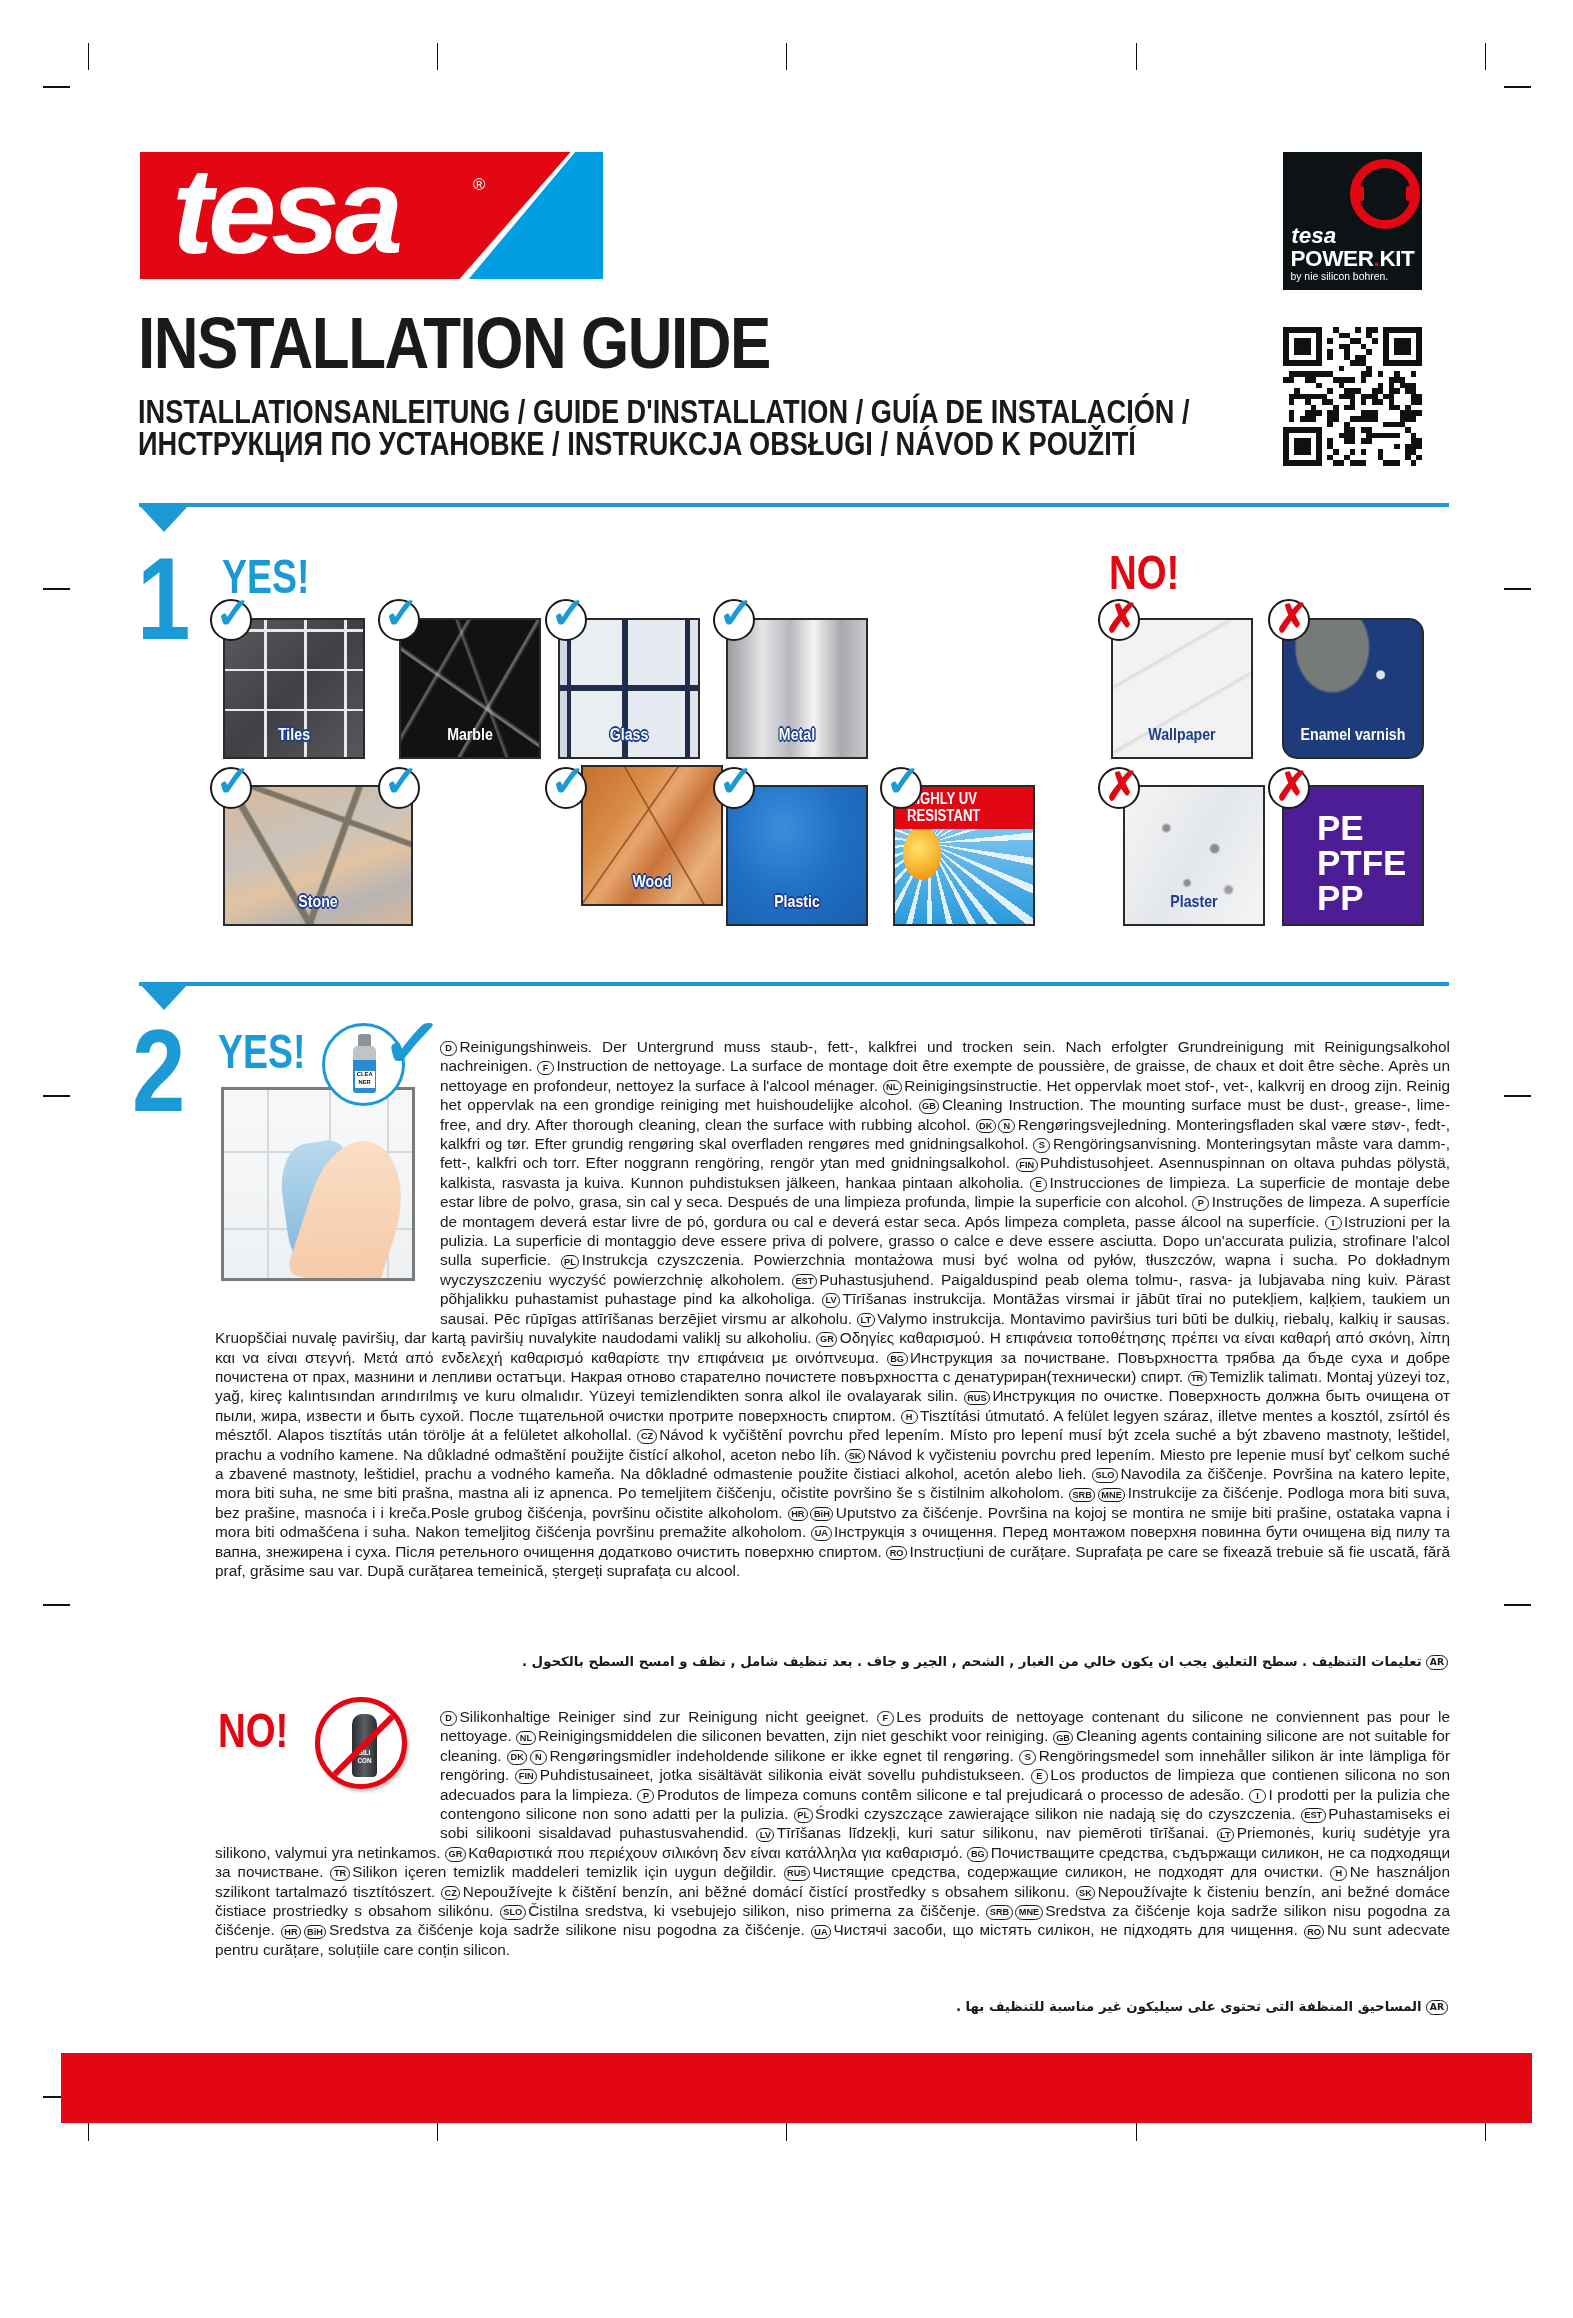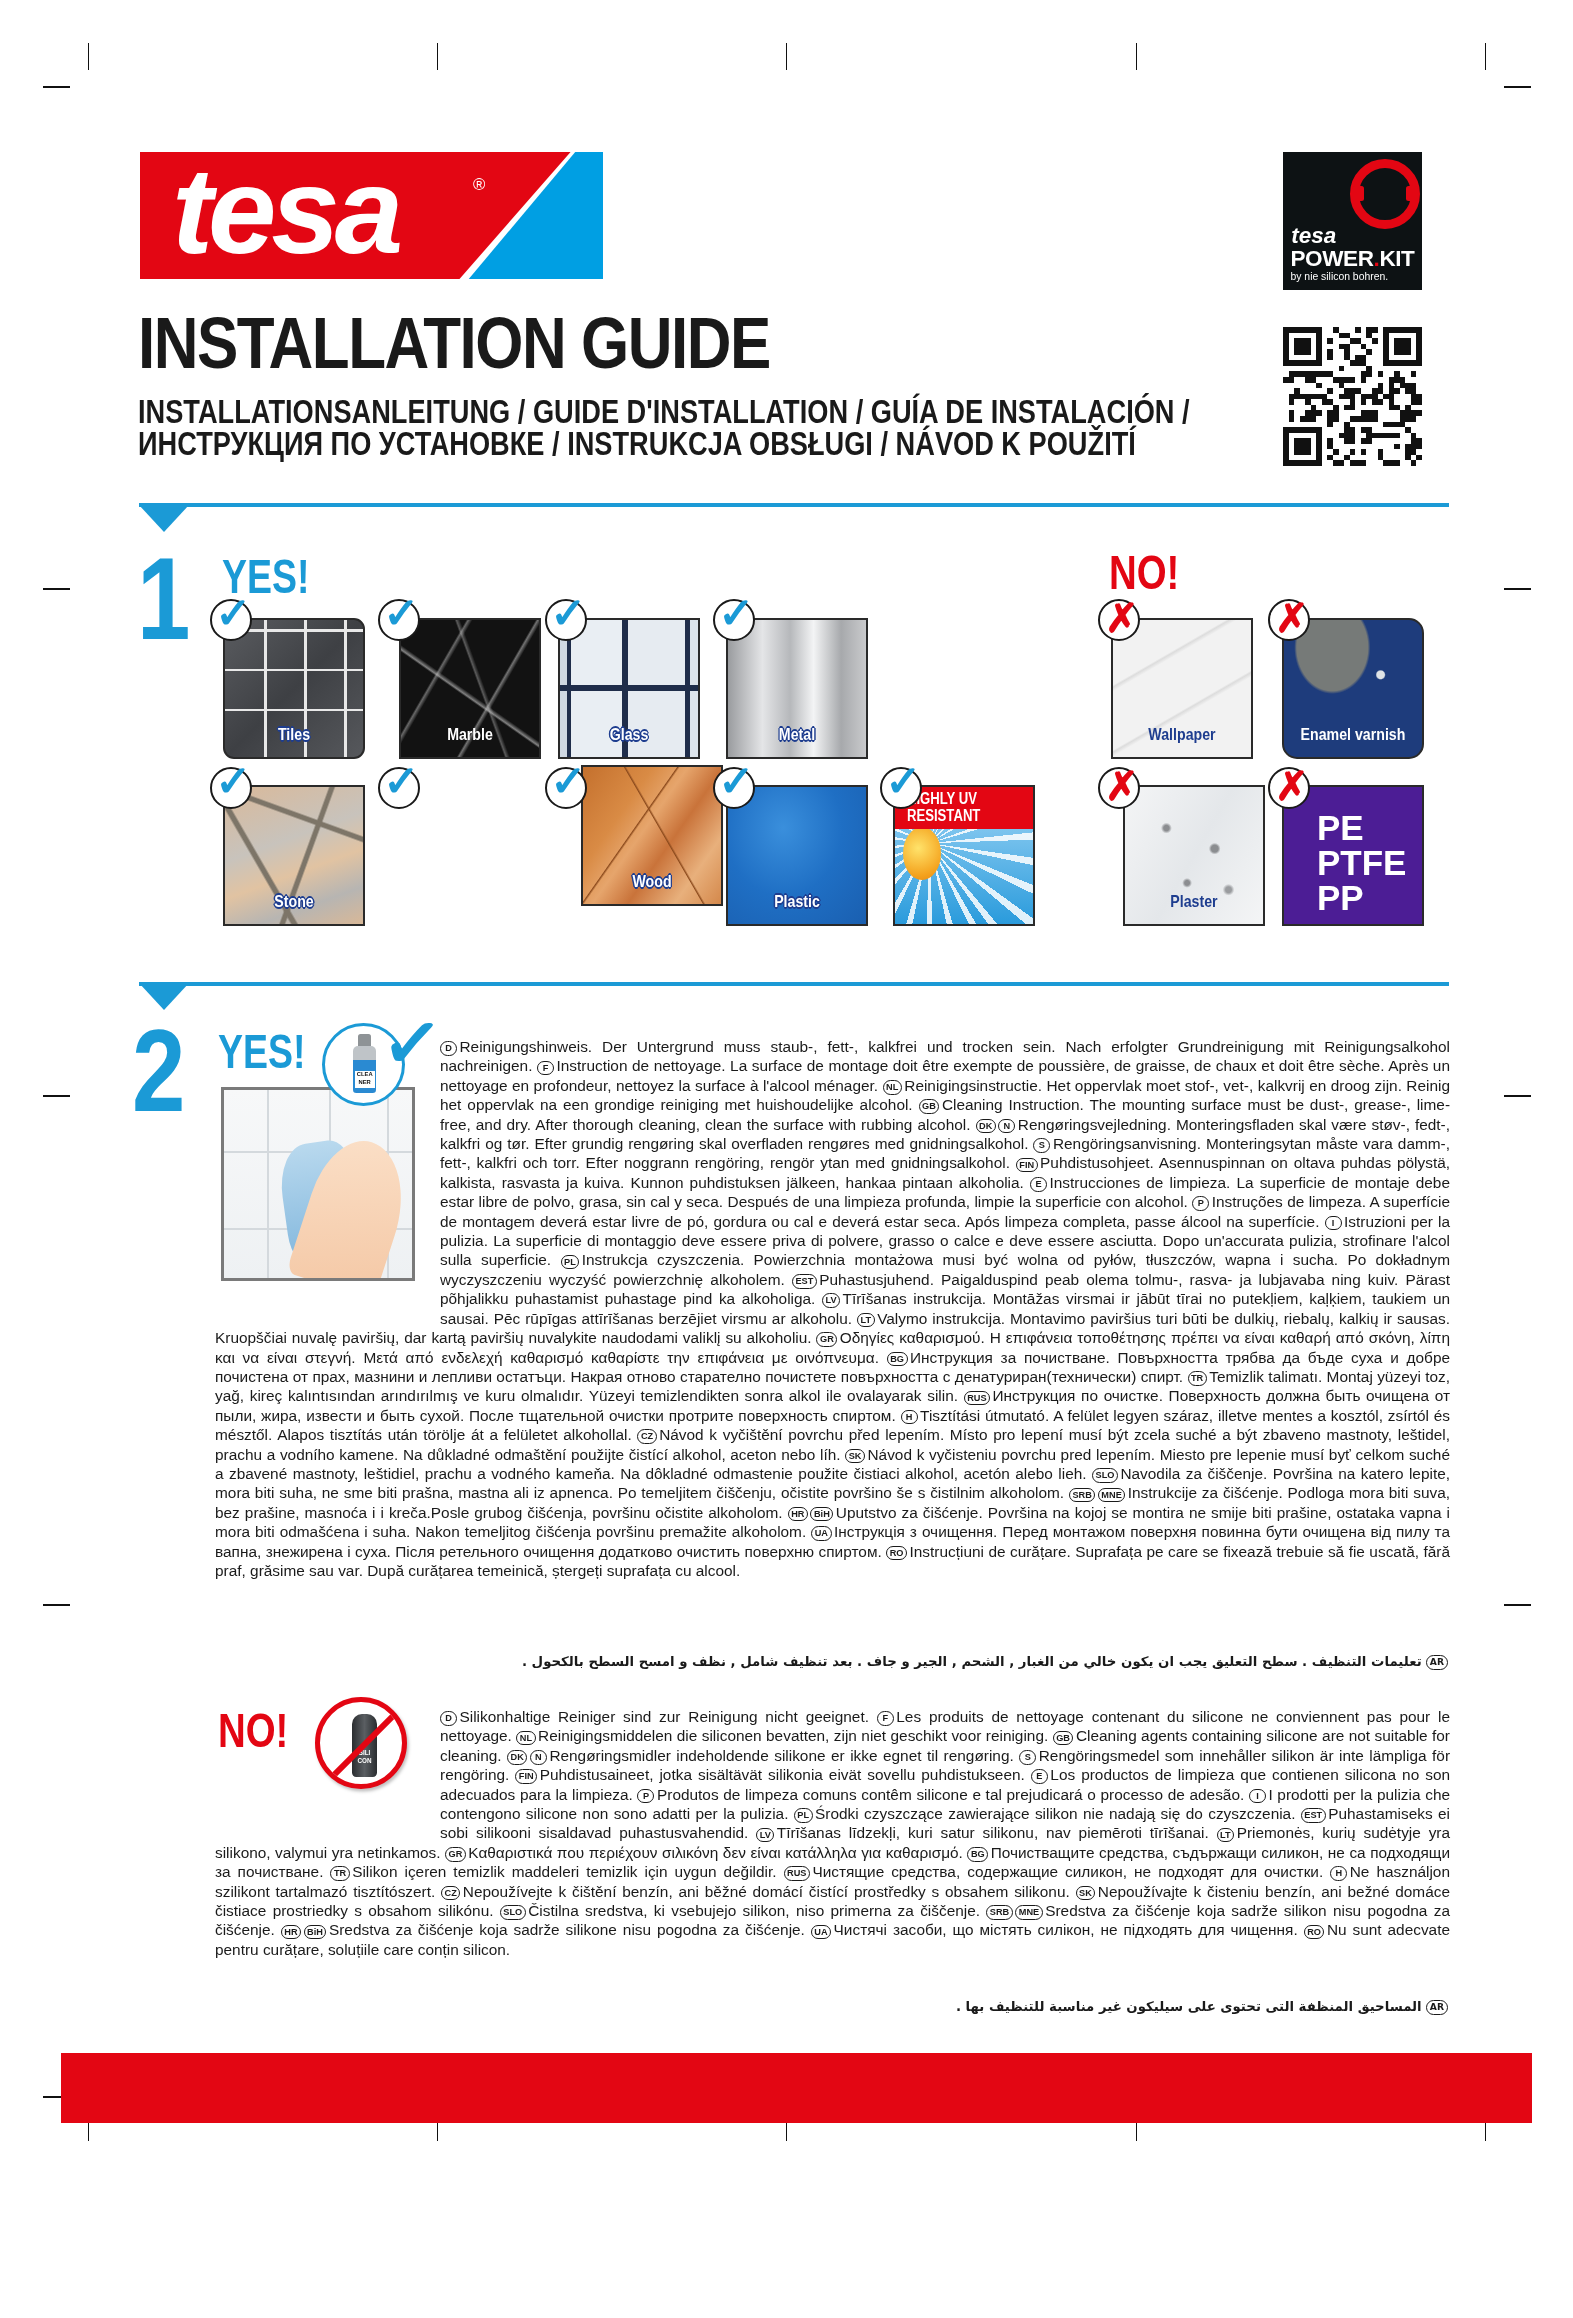--- a/index.html
+++ b/index.html
@@ -47,21 +47,21 @@
   .tile .lbl.dark { color:#1e3d8f; text-shadow:none; }
   .tile .lbl.plain { text-shadow:none; color:#fff; }
   .badge { position:absolute; width:38px; height:38px; border:2.1px solid #1a1a1a; border-radius:50%; background:#fff; }
   .badge .mark { position:absolute; left:3.3px; top:-13.3px; font-size:43px; font-weight:bold; line-height:50px; }
   .badge .mark.check { color:#1b9ad6; }
   .badge .mark.cross { color:#e30613; left:5px; top:-8.3px; font-size:40px; }
 
   .t-tiles { background:
       linear-gradient(90deg, transparent 39px, #e8e8e8 39px, #e8e8e8 42px, transparent 42px, transparent 79px, #e8e8e8 79px, #e8e8e8 82px, transparent 82px, transparent 119px, #e8e8e8 119px, #e8e8e8 122px, transparent 122px),
       linear-gradient(0deg, transparent 46px, #e8e8e8 46px, #e8e8e8 48px, transparent 48px, transparent 86px, #e8e8e8 86px, #e8e8e8 88px, transparent 88px, transparent 125px, #e8e8e8 125px, #e8e8e8 128px, transparent 128px),
-      linear-gradient(135deg, #5a5c60, #3e4044 50%, #56585c); border-radius: 11px; }
+      linear-gradient(135deg, #5a5c60, #3e4044 50%, #56585c); }
   .t-marble { background:
       linear-gradient(35deg, transparent 45%, rgba(220,220,220,.55) 46%, transparent 48%),
       linear-gradient(120deg, transparent 30%, rgba(210,210,210,.45) 31%, transparent 33%, transparent 62%, rgba(210,210,210,.5) 63%, transparent 65%),
       linear-gradient(70deg, transparent 55%, rgba(200,200,200,.4) 56%, transparent 58%),
       #121212; }
   .t-glass { background:
       linear-gradient(90deg, #cfd8e2 0, #cfd8e2 6.7px, #1f2d4a 6.7px, #1f2d4a 10.8px, #e9eef3 10.8px, #e9eef3 62px, #1f2d4a 62px, #1f2d4a 68px, #e6ebf1 68px, #e6ebf1 125px, #1f2d4a 125px, #1f2d4a 130px, #dde4eb 130px),
       #dfe6ed; position:relative; }
   .t-glass::after { content:""; position:absolute; left:0; right:0; top:65px; height:5.8px; background:#1f2d4a; }
   .t-metal { background:linear-gradient(90deg, #9a9c9f 0%, #e4e5e7 25%, #b6b8bb 45%, #f3f4f5 62%, #a7a9ac 82%, #c9cacc 100%); }
@@ -822,21 +822,21 @@
     </div>
     <div class="badge" style="left: 545px; top: 599px;">
       <span class="mark check">✓</span>
     </div>
     <div class="tile t-metal" style="left: 726px; top: 618px;">
       <span class="lbl ">Metal</span>
     </div>
     <div class="badge" style="left: 713px; top: 599px;">
       <span class="mark check">✓</span>
     </div>
-    <div class="tile t-stone" style="left: 223px; top: 785px;">
+    <div class="tile t-stone" style="left: 223px; top: 785px; padding-left: 48px;">
       <span class="lbl ">Stone</span>
     </div>
     <div class="badge" style="left: 210px; top: 767px;">
       <span class="mark check">✓</span>
     </div>
     <div class="badge" style="left: 378px; top: 767px;">
       <span class="mark check">✓</span>
     </div>
     <div class="tile t-wood" style="left: 558px; top: 765px; margin-left: 23px;">
       <span class="lbl ">Wood</span>

